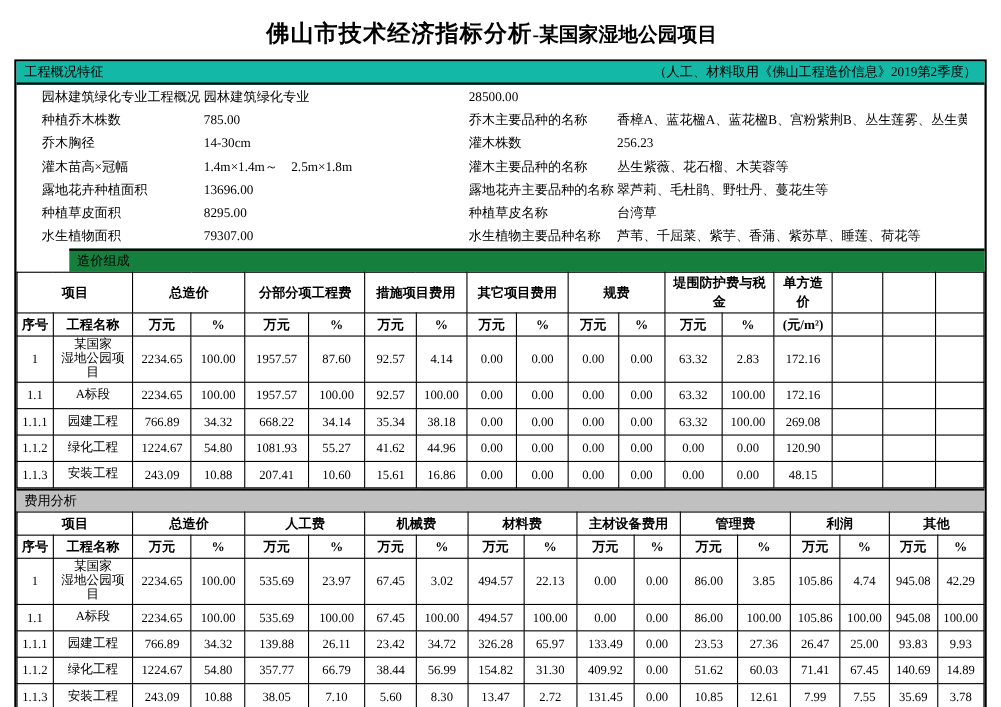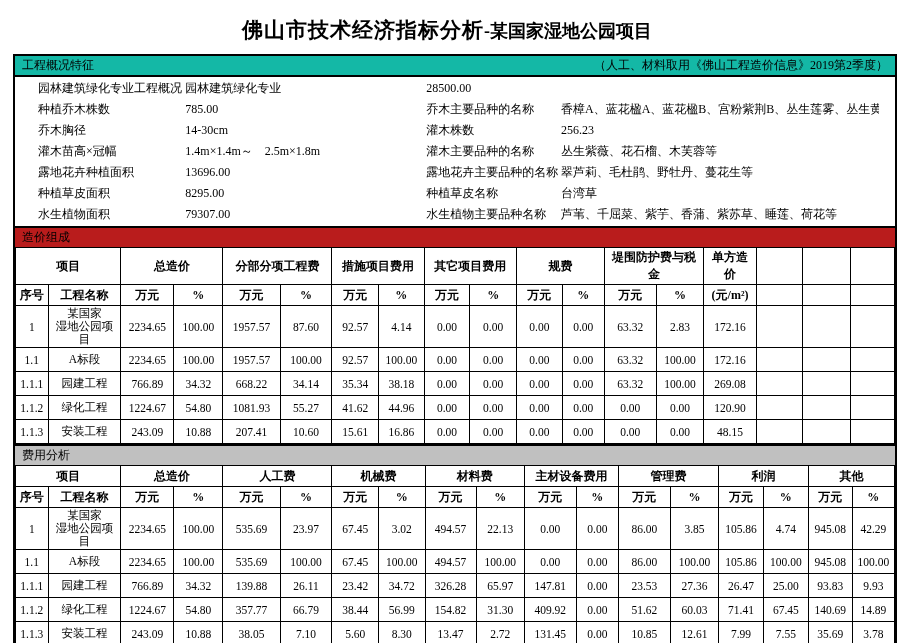--- a/index.html
+++ b/index.html
@@ -107,21 +107,21 @@
       <span class="ov-c4">台湾草</span>
     </div>
     <div class="ov-row">
       <span class="ov-c1">水生植物面积</span>
       <span class="ov-c2">79307.00</span>
       <span class="ov-c3">水生植物主要品种名称</span>
       <span class="ov-c4">芦苇、千屈菜、紫芋、香蒲、紫苏草、睡莲、荷花等</span>
     </div>
   </div>
 
-  <div class="band band-mid" style="background: #b91c1c;">
+  <div class="band band-mid" style="background: #15803d; margin-left: 48px;">
     <span>造价组成</span>
   </div>
 
   <table>
     <colgroup>
       <col style="width:3.7%">
         <col style="width:8.3%">
       <col style="width:6.0%">
         <col style="width:5.6%">
       <col style="width:6.5%">
@@ -383,21 +383,21 @@
           <td class="sn-cell">1.1.1</td>
           <td class="name-cell">园建工程</td>
           <td class="value-cell">766.89</td>
           <td class="value-cell">34.32</td>
           <td class="value-cell">139.88</td>
           <td class="value-cell">26.11</td>
           <td class="value-cell">23.42</td>
           <td class="value-cell">34.72</td>
           <td class="value-cell">326.28</td>
           <td class="value-cell">65.97</td>
-          <td class="value-cell">147.81</td>
+          <td class="value-cell">133.49</td>
           <td class="value-cell">0.00</td>
           <td class="value-cell">23.53</td>
           <td class="value-cell">27.36</td>
           <td class="value-cell">26.47</td>
           <td class="value-cell">25.00</td>
           <td class="value-cell">93.83</td>
           <td class="value-cell">9.93</td>
         </tr>
         <tr>
           <td class="sn-cell">1.1.2</td>

